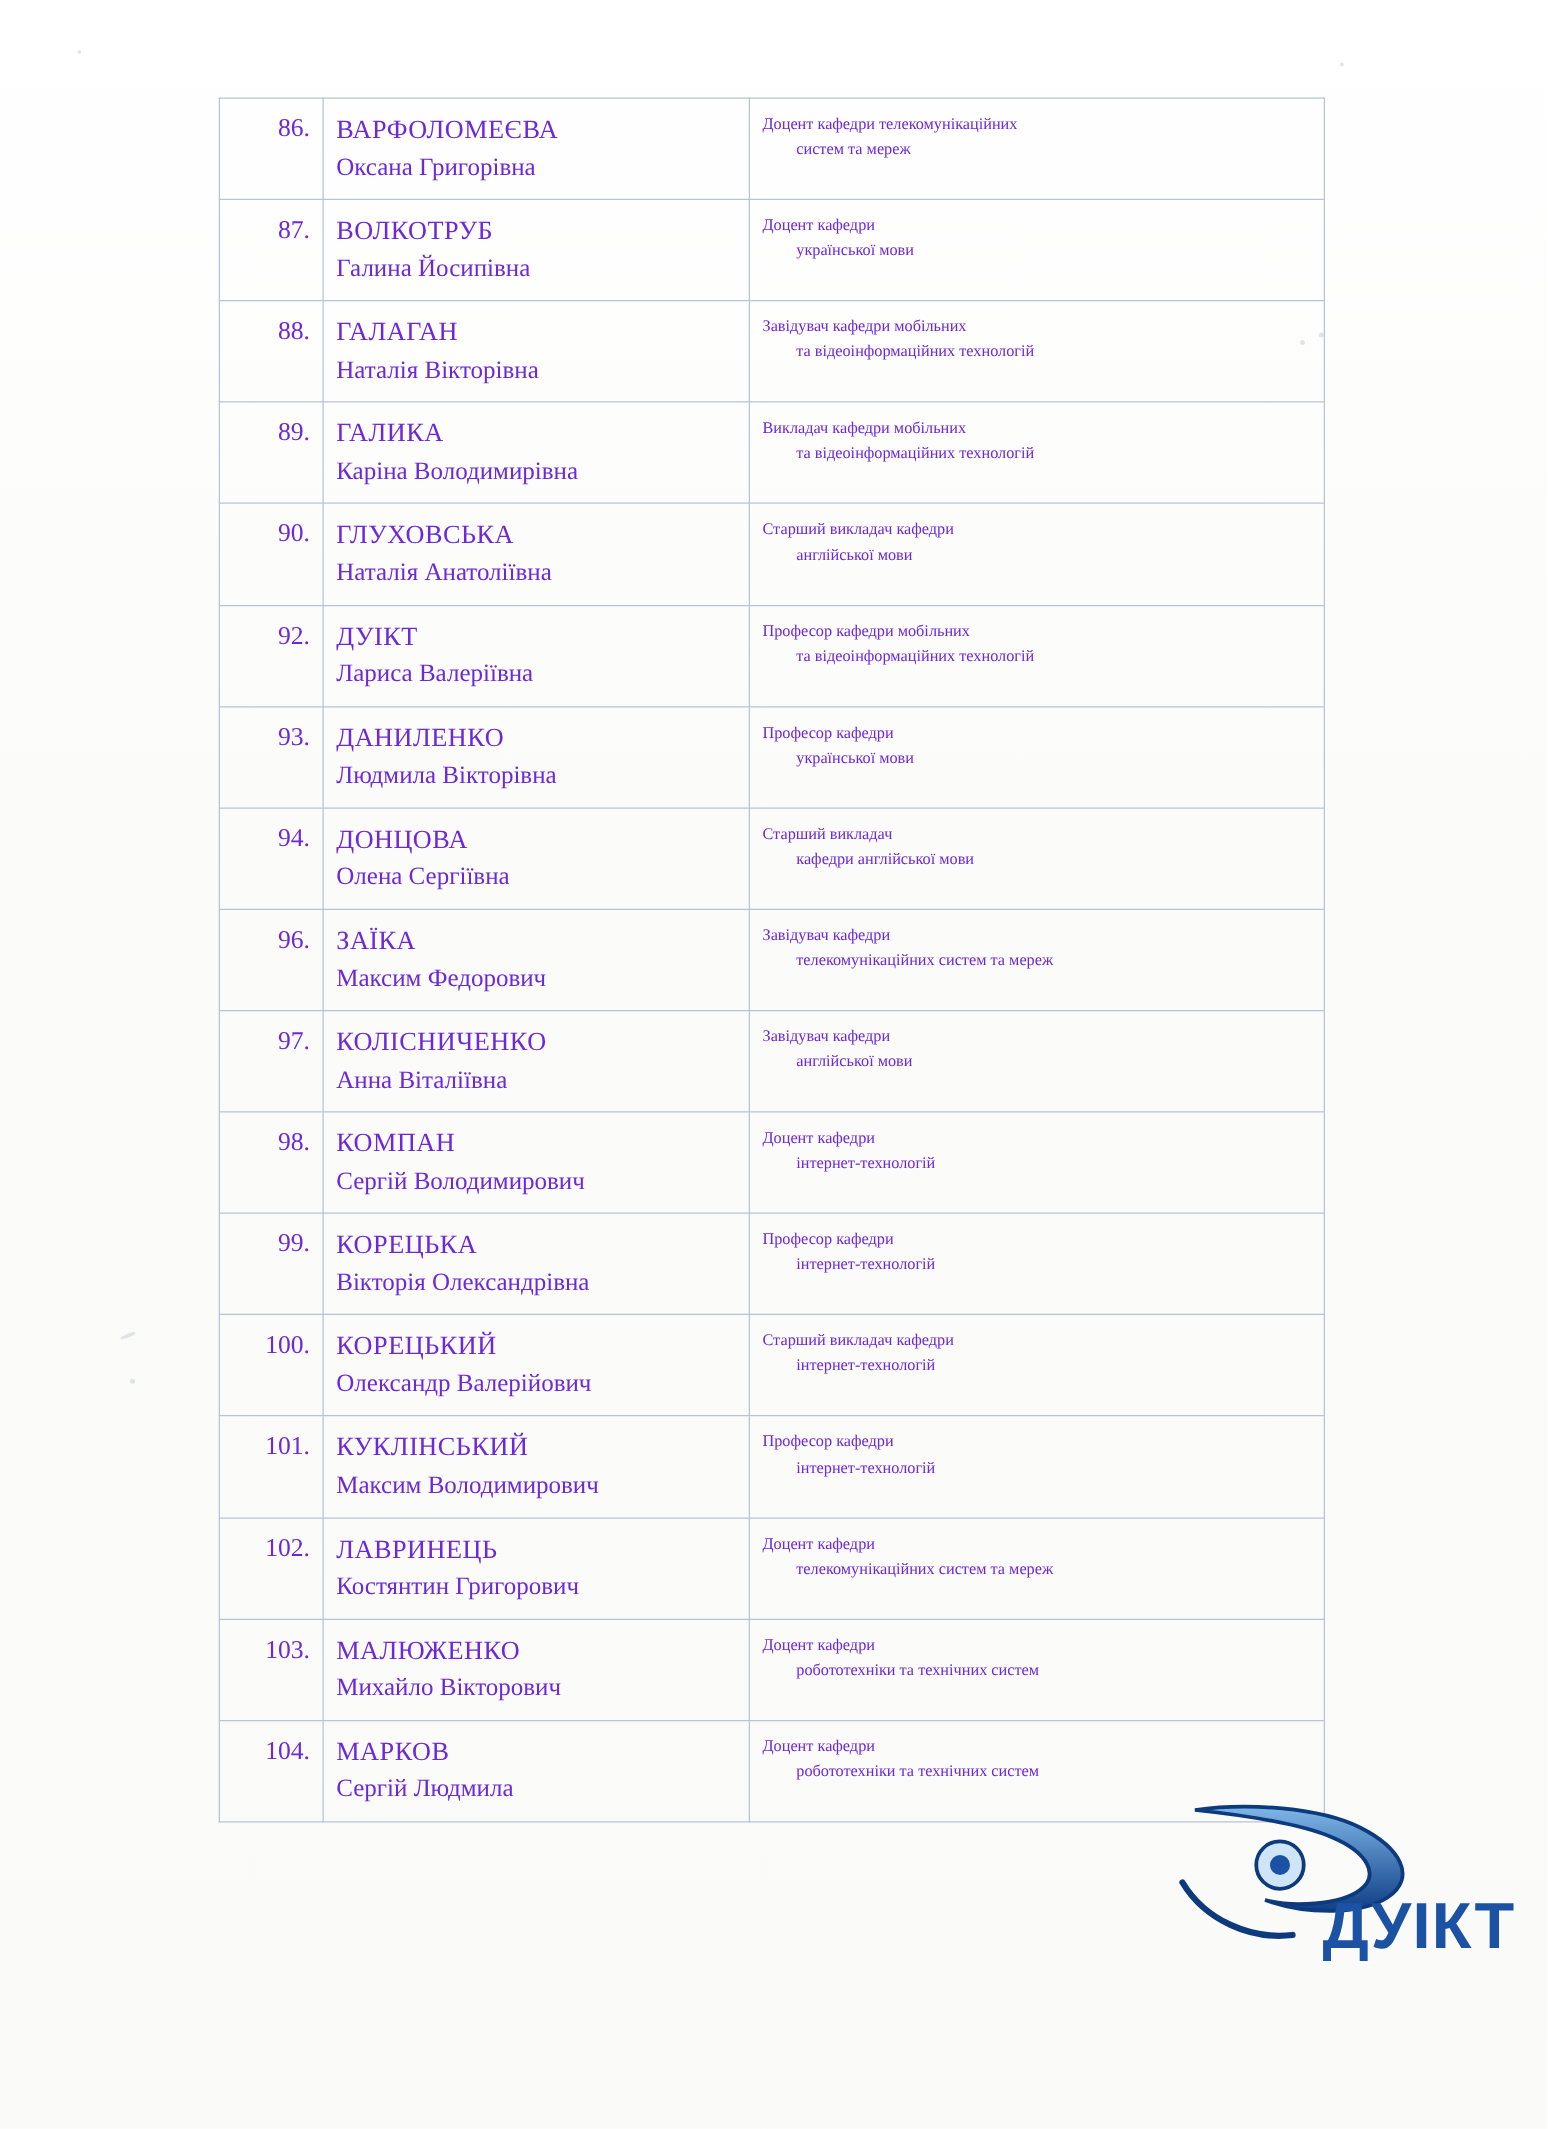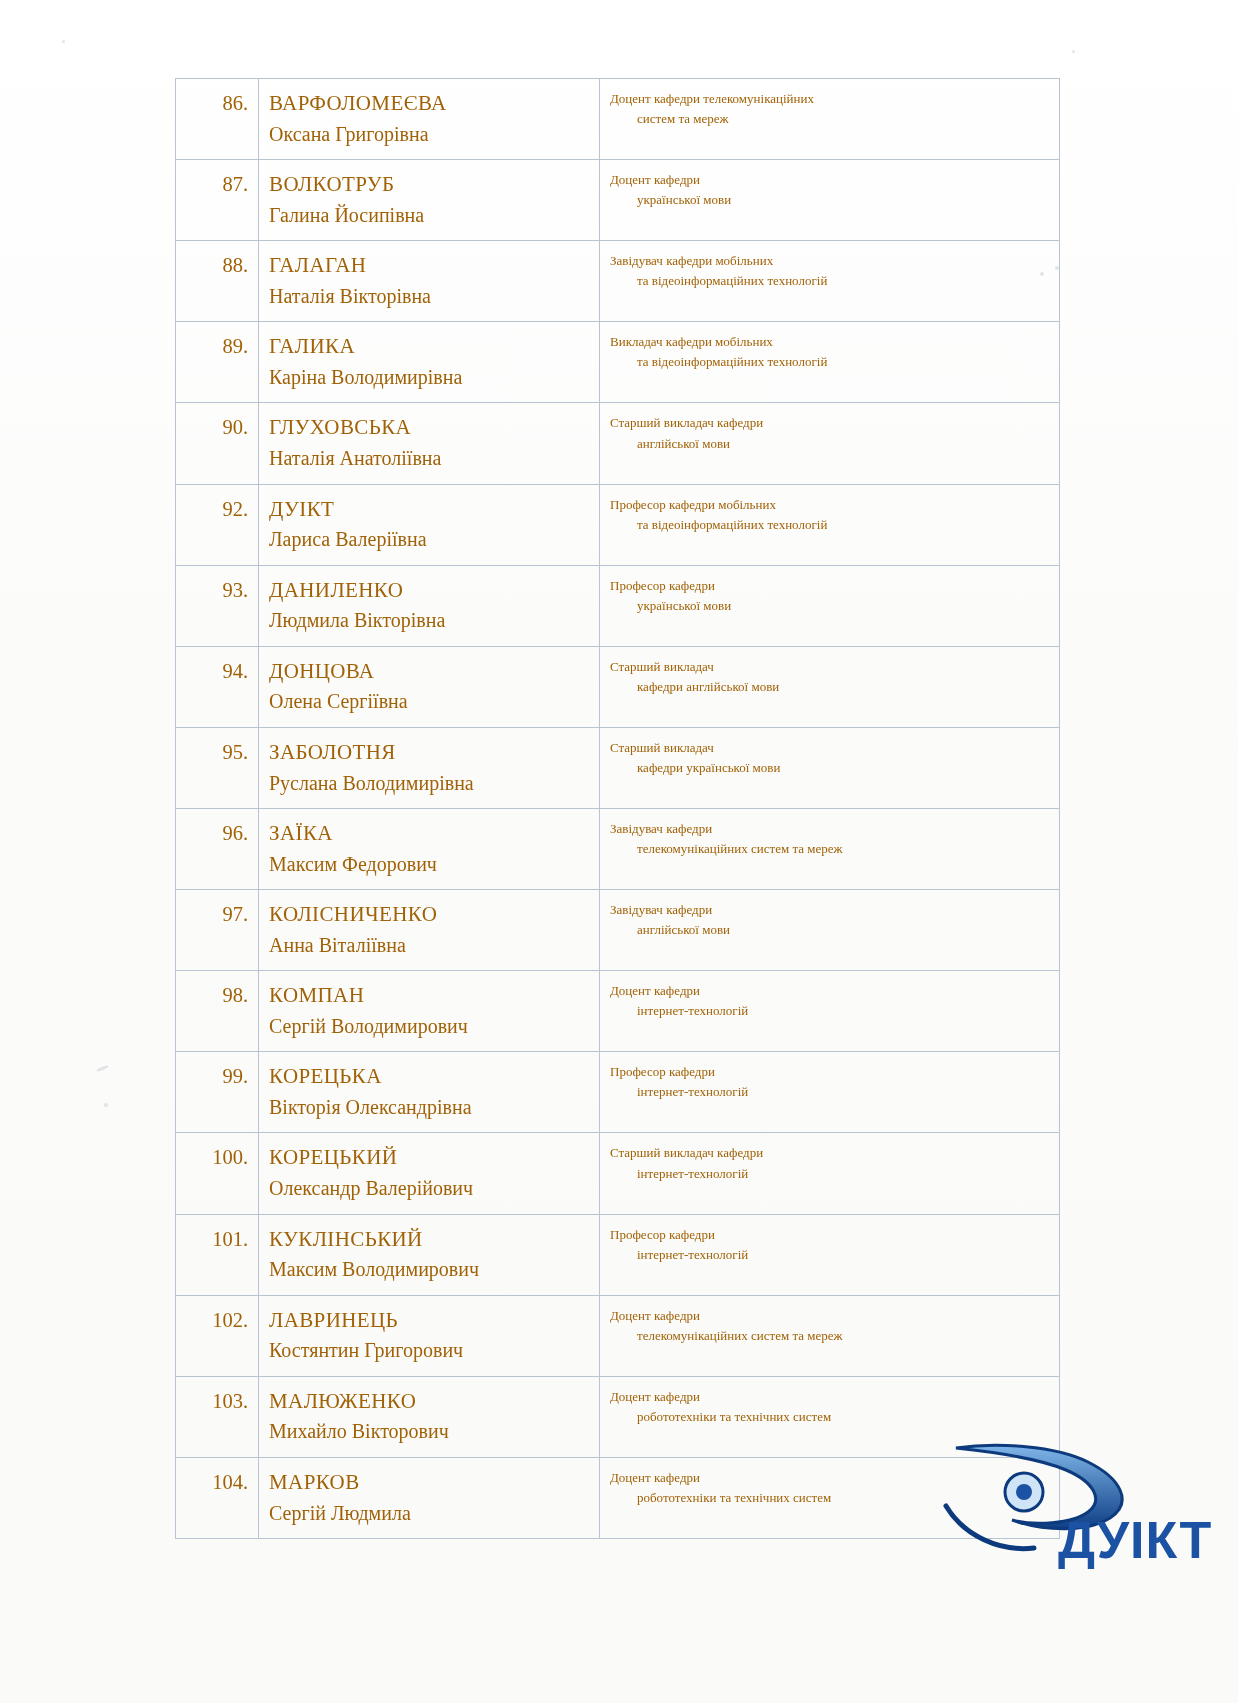--- a/index.html
+++ b/index.html
@@ -38,21 +38,21 @@
     border-collapse: collapse;
     width: 100%;
     table-layout: fixed;
   }
   table.roster td {
     border: 1px solid #b9c4d2;
     vertical-align: top;
     padding: 11px 10px 12px 10px;
     font-size: 20.5px;
     line-height: 1.32;
-    color: #a16207;
+    color: #6d28d9;
   }
   td.num {
     width: 62px;
     text-align: right;
     padding-right: 14px;
     white-space: nowrap;
   }
   td.name {
     width: 320px;
     padding-left: 18px;
@@ -197,31 +197,20 @@
           </tr>
           <tr>
             <td class="num">94.</td>
             <td class="name">
               <span class="surname">ДОНЦОВА</span>
               <span class="given">Олена Сергіївна</span>
             </td>
             <td class="pos">
               <span class="pos-line">Старший викладач</span>
               <span class="pos-line">кафедри англійської мови</span>
-            </td>
-          </tr>
-          <tr>
-            <td class="num">95.</td>
-            <td class="name">
-              <span class="surname">ЗАБОЛОТНЯ</span>
-              <span class="given">Руслана Володимирівна</span>
-            </td>
-            <td class="pos">
-              <span class="pos-line">Старший викладач</span>
-              <span class="pos-line">кафедри української мови</span>
             </td>
           </tr>
           <tr>
             <td class="num">96.</td>
             <td class="name">
               <span class="surname">ЗАЇКА</span>
               <span class="given">Максим Федорович</span>
             </td>
             <td class="pos">
               <span class="pos-line">Завідувач кафедри</span>

